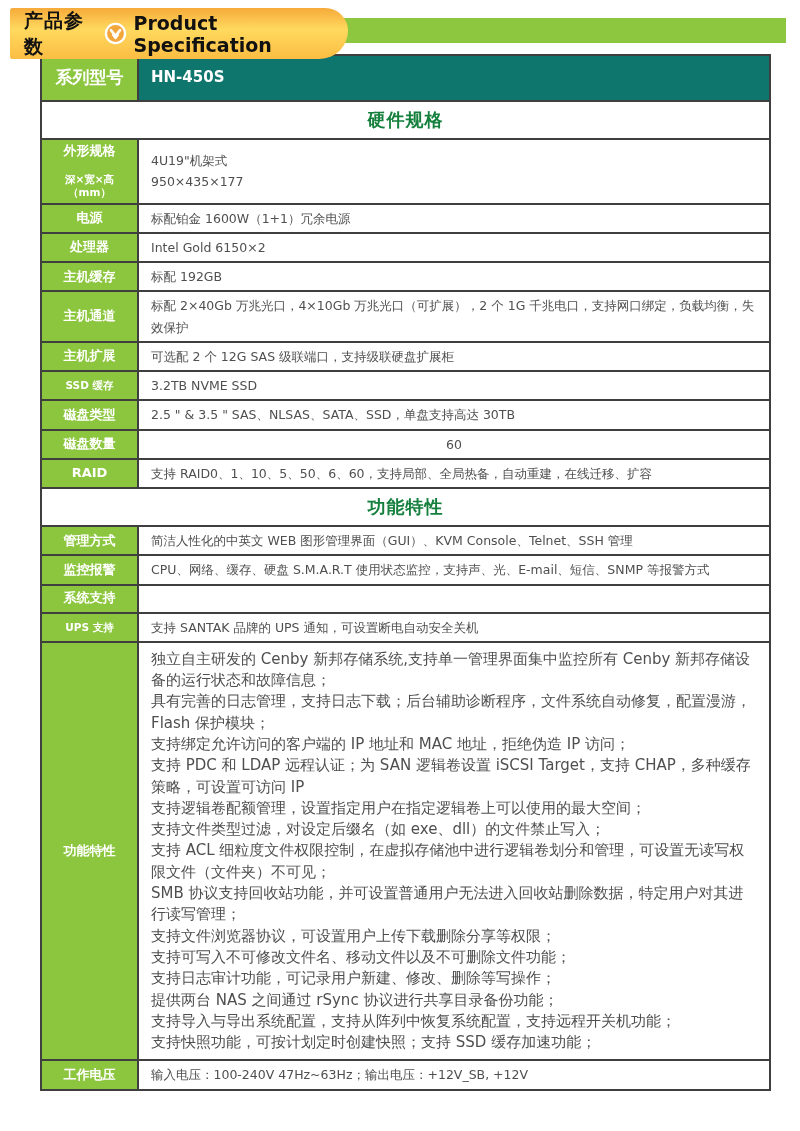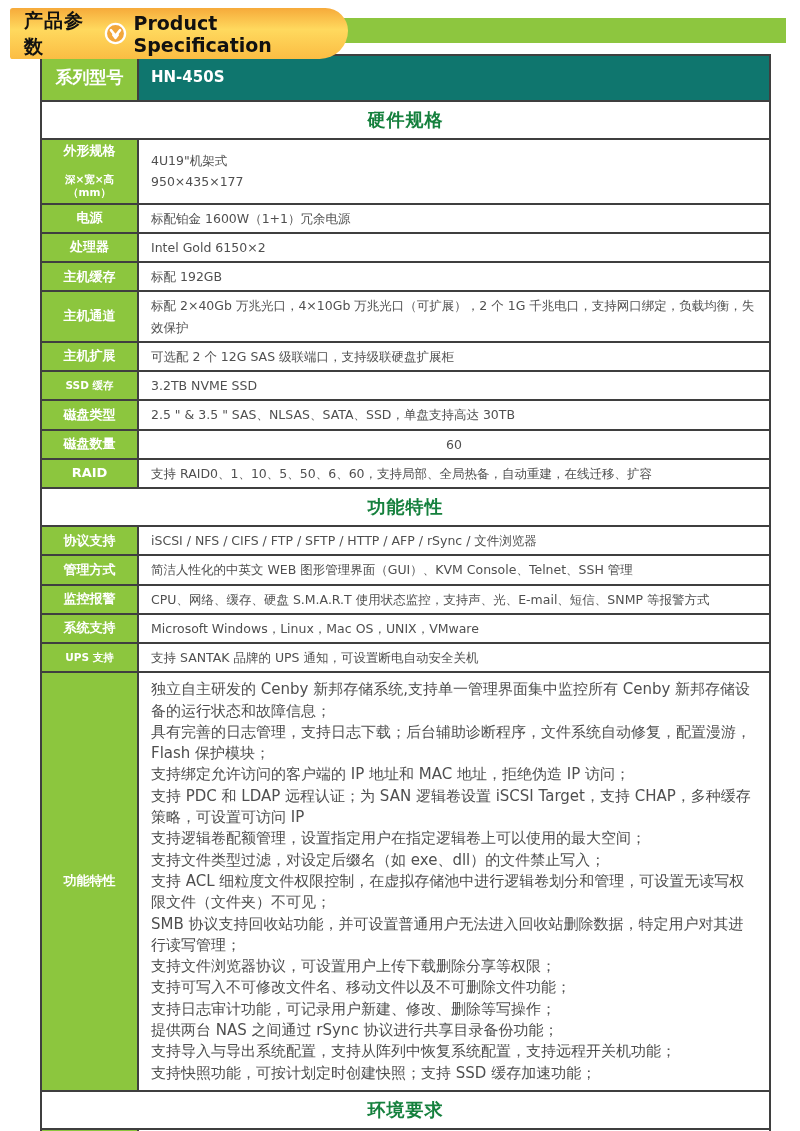--- a/index.html
+++ b/index.html
@@ -178,48 +178,37 @@
         </div>
         <div class="cell-value">
           <div class="val-line">支持 RAID0、1、10、5、50、6、60，支持局部、全局热备，自动重建，在线迁移、扩容</div>
         </div>
       </div>
       <div class="row row-section">
         <div class="cell-section">功能特性</div>
       </div>
       <div class="row  row-simple">
         <div class="cell-label">
-          <div class="lab-line">协议支持</div>
-        </div>
-        <div class="cell-value">
-          <div class="val-line">iSCSI / NFS / CIFS / FTP / SFTP / HTTP / AFP / rSync / 文件浏览器</div>
-        </div>
-      </div>
-      <div class="row  row-simple">
-        <div class="cell-label">
           <div class="lab-line">管理方式</div>
         </div>
         <div class="cell-value">
           <div class="val-line">简洁人性化的中英文 WEB 图形管理界面（GUI）、KVM Console、Telnet、SSH 管理</div>
         </div>
       </div>
       <div class="row  row-simple">
         <div class="cell-label">
           <div class="lab-line">监控报警</div>
         </div>
         <div class="cell-value">
           <div class="val-line">CPU、网络、缓存、硬盘 S.M.A.R.T 使用状态监控，支持声、光、E-mail、短信、SNMP 等报警方式</div>
         </div>
       </div>
       <div class="row  row-simple">
         <div class="cell-label">
           <div class="lab-line">系统支持</div>
-        </div>
-        <div class="cell-value">
-          <div class="val-line">Microsoft Windows，Linux，Mac OS，UNIX，VMware</div>
         </div>
       </div>
       <div class="row  row-simple">
         <div class="cell-label sm">
           <div class="lab-line">UPS 支持</div>
         </div>
         <div class="cell-value">
           <div class="val-line">支持 SANTAK 品牌的 UPS 通知，可设置断电自动安全关机</div>
         </div>
       </div>
@@ -237,23 +226,20 @@
           <div class="val-line">支持 ACL 细粒度文件权限控制，在虚拟存储池中进行逻辑卷划分和管理，可设置无读写权限文件（文件夹）不可见；</div>
           <div class="val-line">SMB 协议支持回收站功能，并可设置普通用户无法进入回收站删除数据，特定用户对其进行读写管理；</div>
           <div class="val-line">支持文件浏览器协议，可设置用户上传下载删除分享等权限；</div>
           <div class="val-line">支持可写入不可修改文件名、移动文件以及不可删除文件功能；</div>
           <div class="val-line">支持日志审计功能，可记录用户新建、修改、删除等写操作；</div>
           <div class="val-line">提供两台 NAS 之间通过 rSync 协议进行共享目录备份功能；</div>
           <div class="val-line">支持导入与导出系统配置，支持从阵列中恢复系统配置，支持远程开关机功能；</div>
           <div class="val-line">支持快照功能，可按计划定时创建快照；支持 SSD 缓存加速功能；</div>
         </div>
       </div>
-      <div class="row row-section">
-        <div class="cell-section">环境要求</div>
-      </div>
       <div class="row  row-simple">
         <div class="cell-label">
           <div class="lab-line">工作电压</div>
         </div>
         <div class="cell-value">
           <div class="val-line">输入电压：100-240V 47Hz~63Hz；输出电压：+12V_SB, +12V</div>
         </div>
       </div>
     </div>
 

